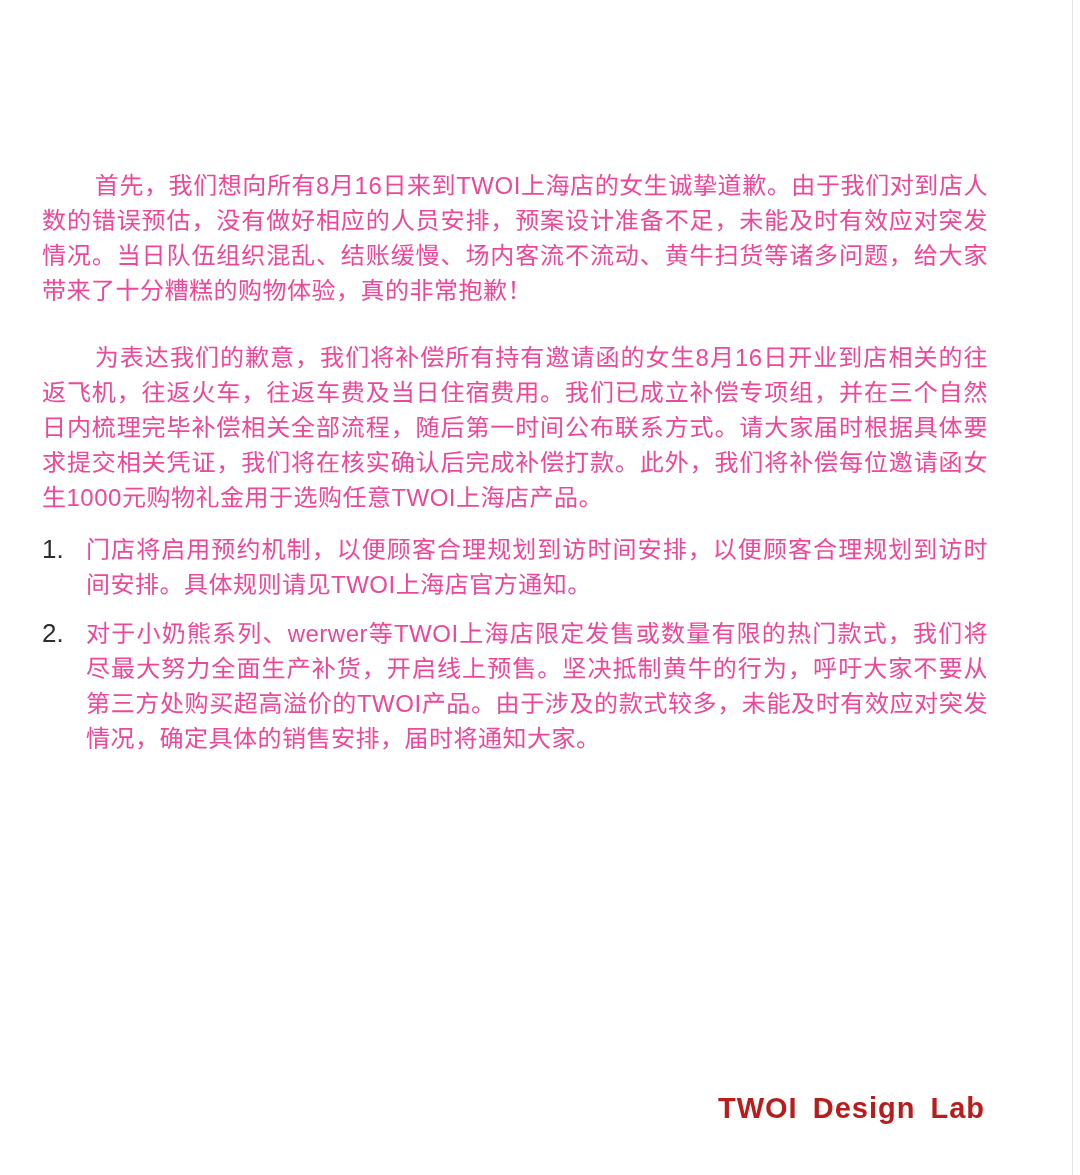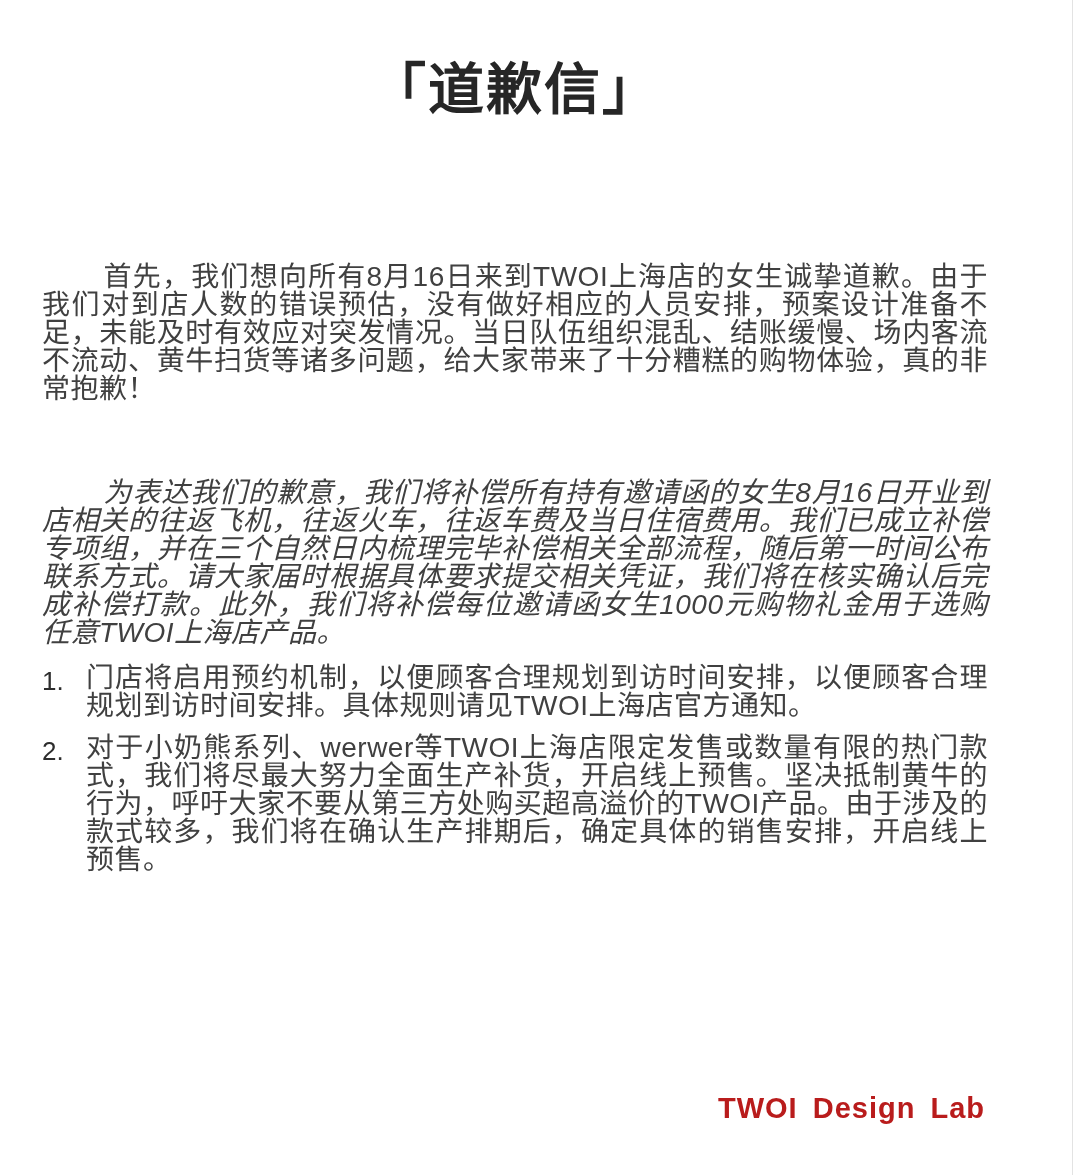--- a/index.html
+++ b/index.html
@@ -33,36 +33,35 @@
   }
   h1.title {
     margin: 14px 0 0 0;
     text-align: center;
     font-size: 56px;
     font-weight: bold;
     letter-spacing: 2px;
     color: #262626;
   }
   .body-text {
-    font-size: 28px;
-    line-height: 28px;
+    font-size: 24px;
+    line-height: 35px;
     text-align: justify;
     letter-spacing: 0.5px;
-    color: #404040;
+    color: #ec4899;
   }
   p.para {
     margin: 0;
     text-indent: 2.2em;
   }
   p.para.first {
     margin-top: 138px;
   }
   p.para.second {
-    margin-top: 76px;
-    font-style: italic;
+    margin-top: 32px;
   }
   p.intro {
     margin: 84px 0 0 0;
     text-indent: 2.2em;
   }
   ol.plan-list {
     list-style: none;
     margin: 17px 0 0 0;
     padding: 0;
   }
@@ -91,35 +90,34 @@
     letter-spacing: 1px;
     word-spacing: 6px;
     color: #b91c1c;
   }
 </style>
 </head>
 <body>
 
 <div class="page">
 
-  <h1 class="title">「道歉信」</h1>
 
   <p class="para first body-text">首先，我们想向所有8月16日来到TWOI上海店的女生诚挚道歉。由于我们对到店人数的错误预估，没有做好相应的人员安排，预案设计准备不足，未能及时有效应对突发情况。当日队伍组织混乱、结账缓慢、场内客流不流动、黄牛扫货等诸多问题，给大家带来了十分糟糕的购物体验，真的非常抱歉！</p>
 
   <p class="para second body-text">为表达我们的歉意，我们将补偿所有持有邀请函的女生8月16日开业到店相关的往返飞机，往返火车，往返车费及当日住宿费用。我们已成立补偿专项组，并在三个自然日内梳理完毕补偿相关全部流程，随后第一时间公布联系方式。请大家届时根据具体要求提交相关凭证，我们将在核实确认后完成补偿打款。此外，我们将补偿每位邀请函女生1000元购物礼金用于选购任意TWOI上海店产品。</p>
 
 
   <ol class="plan-list">
     <li>
       <span class="li-num">1.</span>
       <span class="li-text body-text">门店将启用预约机制，以便顾客合理规划到访时间安排，以便顾客合理规划到访时间安排。具体规则请见TWOI上海店官方通知。</span>
     </li>
     <li>
       <span class="li-num">2.</span>
-      <span class="li-text body-text">对于小奶熊系列、werwer等TWOI上海店限定发售或数量有限的热门款式，我们将尽最大努力全面生产补货，开启线上预售。坚决抵制黄牛的行为，呼吁大家不要从第三方处购买超高溢价的TWOI产品。由于涉及的款式较多，我们将在确认生产排期后，确定具体的销售安排，开启线上预售。</span>
+      <span class="li-text body-text">对于小奶熊系列、werwer等TWOI上海店限定发售或数量有限的热门款式，我们将尽最大努力全面生产补货，开启线上预售。坚决抵制黄牛的行为，呼吁大家不要从第三方处购买超高溢价的TWOI产品。由于涉及的款式较多，未能及时有效应对突发情况，确定具体的销售安排，届时将通知大家。</span>
     </li>
   </ol>
 
   <div class="signature">TWOI Design Lab</div>
 
   <div class="edge-line"></div>
 
 </div>
 
 </body></html>

